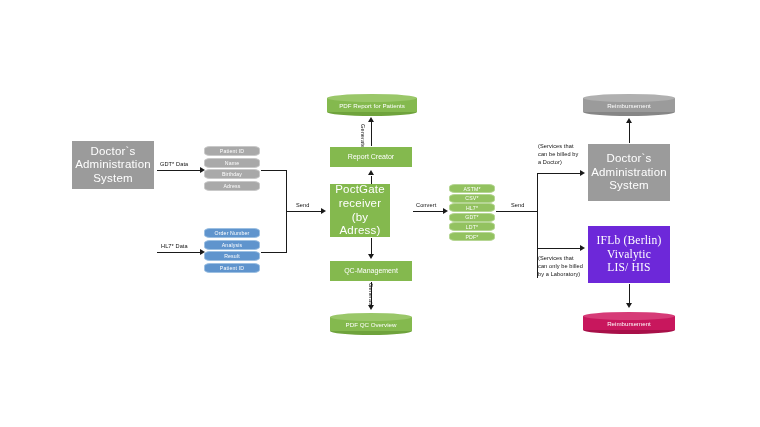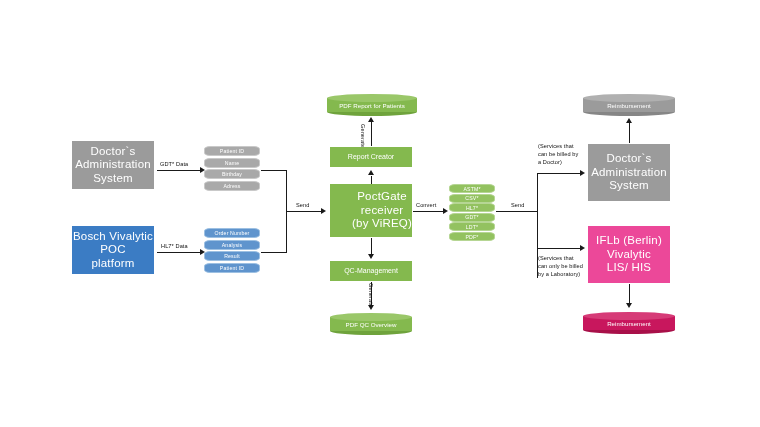--- a/index.html
+++ b/index.html
@@ -28,21 +28,21 @@
     justify-content: center;
     text-align: center;
     color: #ffffff;
     line-height: 1.18;
   }
 
   
   .rect-gray   { background: #9b9b9b; }
   .rect-blue   { background: #3b7cc4; }
   .rect-green  { background: #84b94e; }
-  .rect-crimson{ background: #ec4899; }
+  .rect-crimson{ background: #6d28d9; font-family: Liberation Serif, serif; }
 
   .big-label {
     font-size: 11.5px;
     letter-spacing: .2px;
   }
   .mid-label {
     font-size: 7px;
   }
 
   
@@ -160,27 +160,20 @@
 <div id="canvas">
 
   <div class="node rect-gray big-label" style="left:72px; top:141px; width:82px; height:48px;">
     <span>
       <span>Doctor`s</span><br>
       <span>Administration</span><br>
       <span>System</span>
     </span>
   </div>
 
-  <div class="node rect-blue big-label" style="left:72px; top:226px; width:82px; height:48px;">
-    <span>
-      <span>Bosch Vivalytic</span><br>
-      <span>POC</span><br>
-      <span>platform</span>
-    </span>
-  </div>
 
   <div class="line hline" style="left:157px; top:169.5px; width:44px;"></div>
   <div class="arrow-r" style="left:200px; top:166.5px;"></div>
   <div class="edge-label" style="left:160px; top:161px;">GDT* Data</div>
 
   <div class="line hline" style="left:157px; top:251.5px; width:44px;"></div>
   <div class="arrow-r" style="left:200px; top:248.5px;"></div>
   <div class="edge-label" style="left:161px; top:243px;">HL7* Data</div>
 
   <div class="stack" style="left:204px; top:146px; width:56px; height:47px;">
@@ -233,25 +226,25 @@
   <div class="arrow-u" style="left:367.5px; top:117px;"></div>
   <div class="edge-label-vert" style="left:366px; top:124px;">Generate</div>
 
   <div class="node rect-green mid-label" style="left:330px; top:147px; width:82px; height:20px;">
     <span>Report Creator</span>
   </div>
 
   <div class="line vline" style="left:371px; top:176px; height:8px;"></div>
   <div class="arrow-u" style="left:367.5px; top:170px;"></div>
 
-  <div class="node rect-green big-label" style="left:330px; top:184px; width:82px; height:53px;justify-content:flex-end;">
+  <div class="node rect-green big-label" style="left:330px; top:184px; width:60px; height:53px;">
     <span>
       <span>PoctGate</span><br>
       <span>receiver</span><br>
-      <span>(by ViREQ)</span>
+      <span>(by Adress)</span>
     </span>
   </div>
 
   <div class="line vline" style="left:371px; top:238px; height:17px;"></div>
   <div class="arrow-d" style="left:367.5px; top:254px;"></div>
 
   <div class="node rect-green mid-label" style="left:330px; top:261px; width:82px; height:20px;">
     <span>QC-Management</span>
   </div>
 

